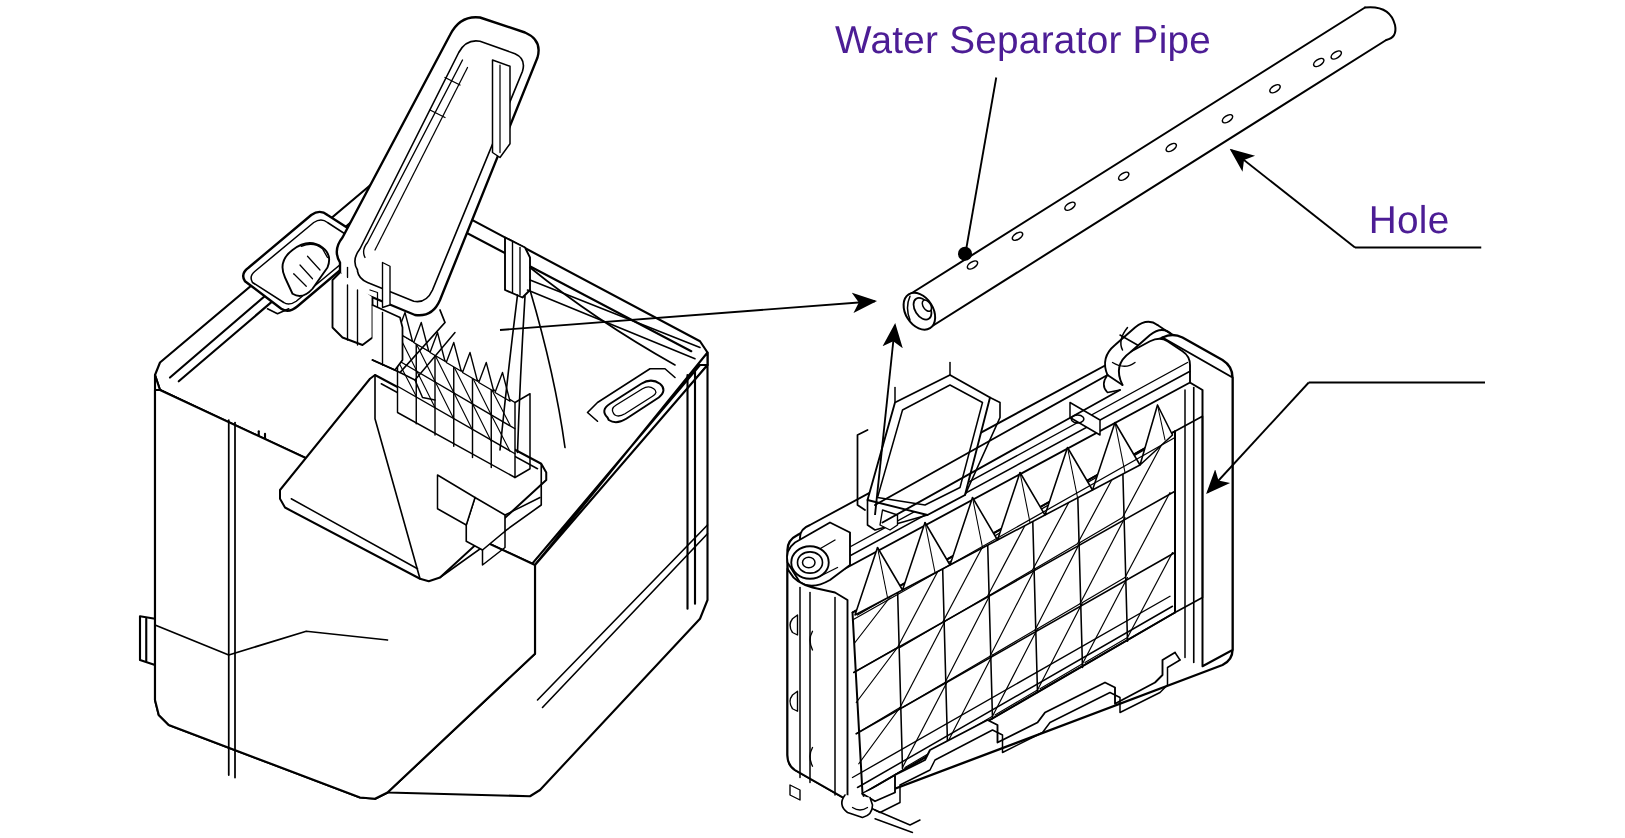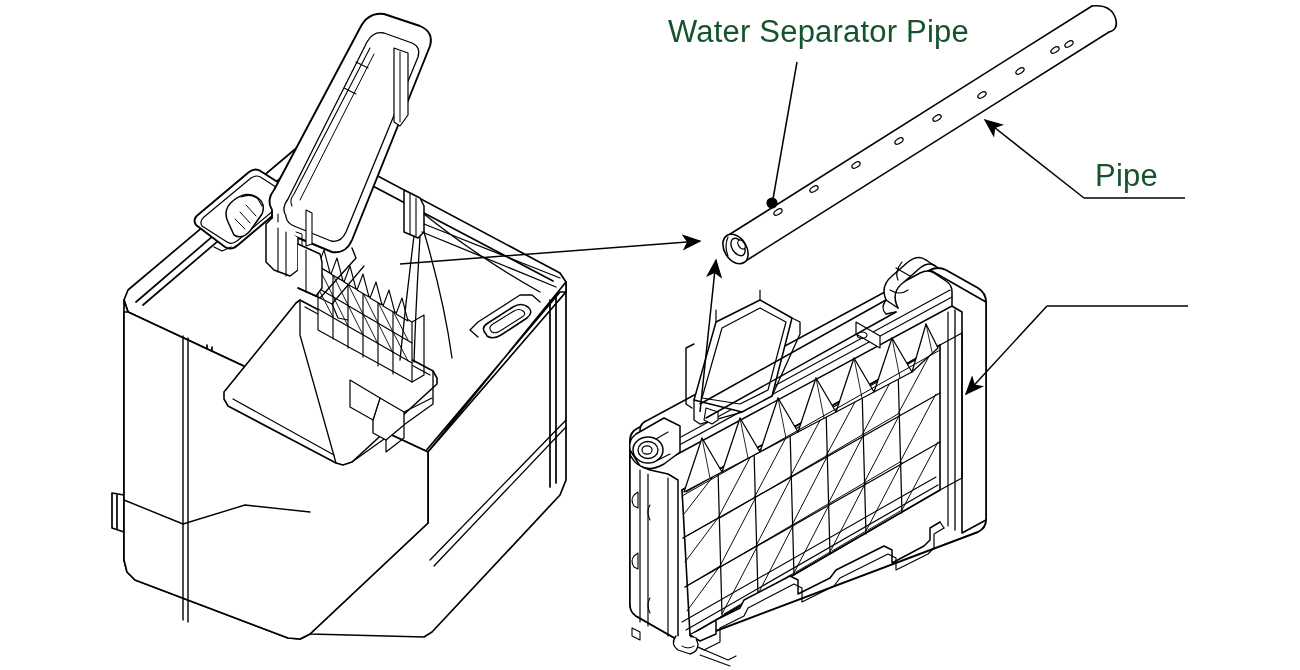--- a/index.html
+++ b/index.html
@@ -27,21 +27,21 @@
     top: 0;
     width: 1300px;
     height: 670px;
   }
   .lbl {
     position: absolute;
     font-family: "Liberation Sans", sans-serif;
     font-size: 31px;
     font-weight: 400;
     letter-spacing: 0.2px;
-    color: #14532d;
+    color: #4c1d95;
     white-space: nowrap;
     line-height: 1;
   }
   #lbl-pipe { left: 668px; top: 16px; }
   #lbl-hole { left: 1095px; top: 160px; }
   #lbl-evap { left: 1042px; top: 264px; }
 </style>
 </head>
 <body>
 
@@ -434,16 +434,16 @@
 
       <g>
         <path d="M700,412 L716,260" marker-end="url(#ar)"></path>
       </g>
 
     </g>
   </svg>
 
   <div class="lbl" id="lbl-pipe">Water Separator Pipe</div>
 
-  <div class="lbl" id="lbl-hole">Pipe</div>
+  <div class="lbl" id="lbl-hole">Hole</div>
 
 
 </div>
 
 </body></html>

